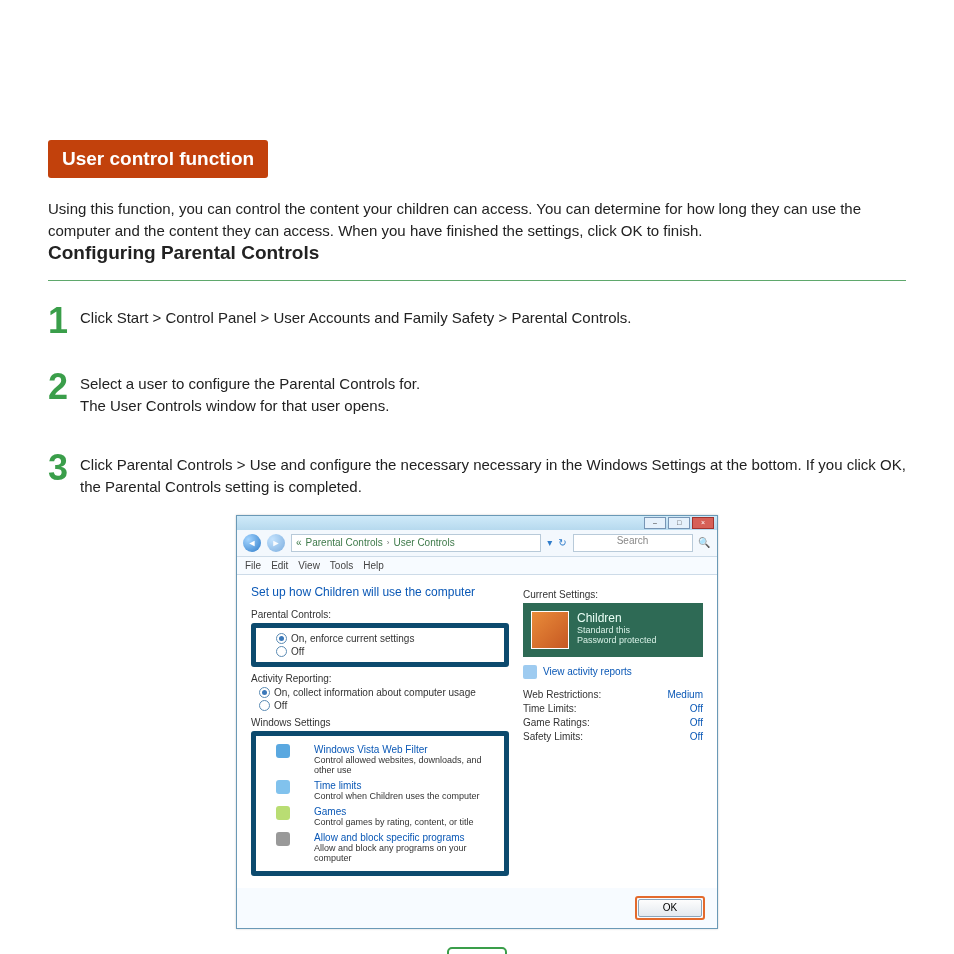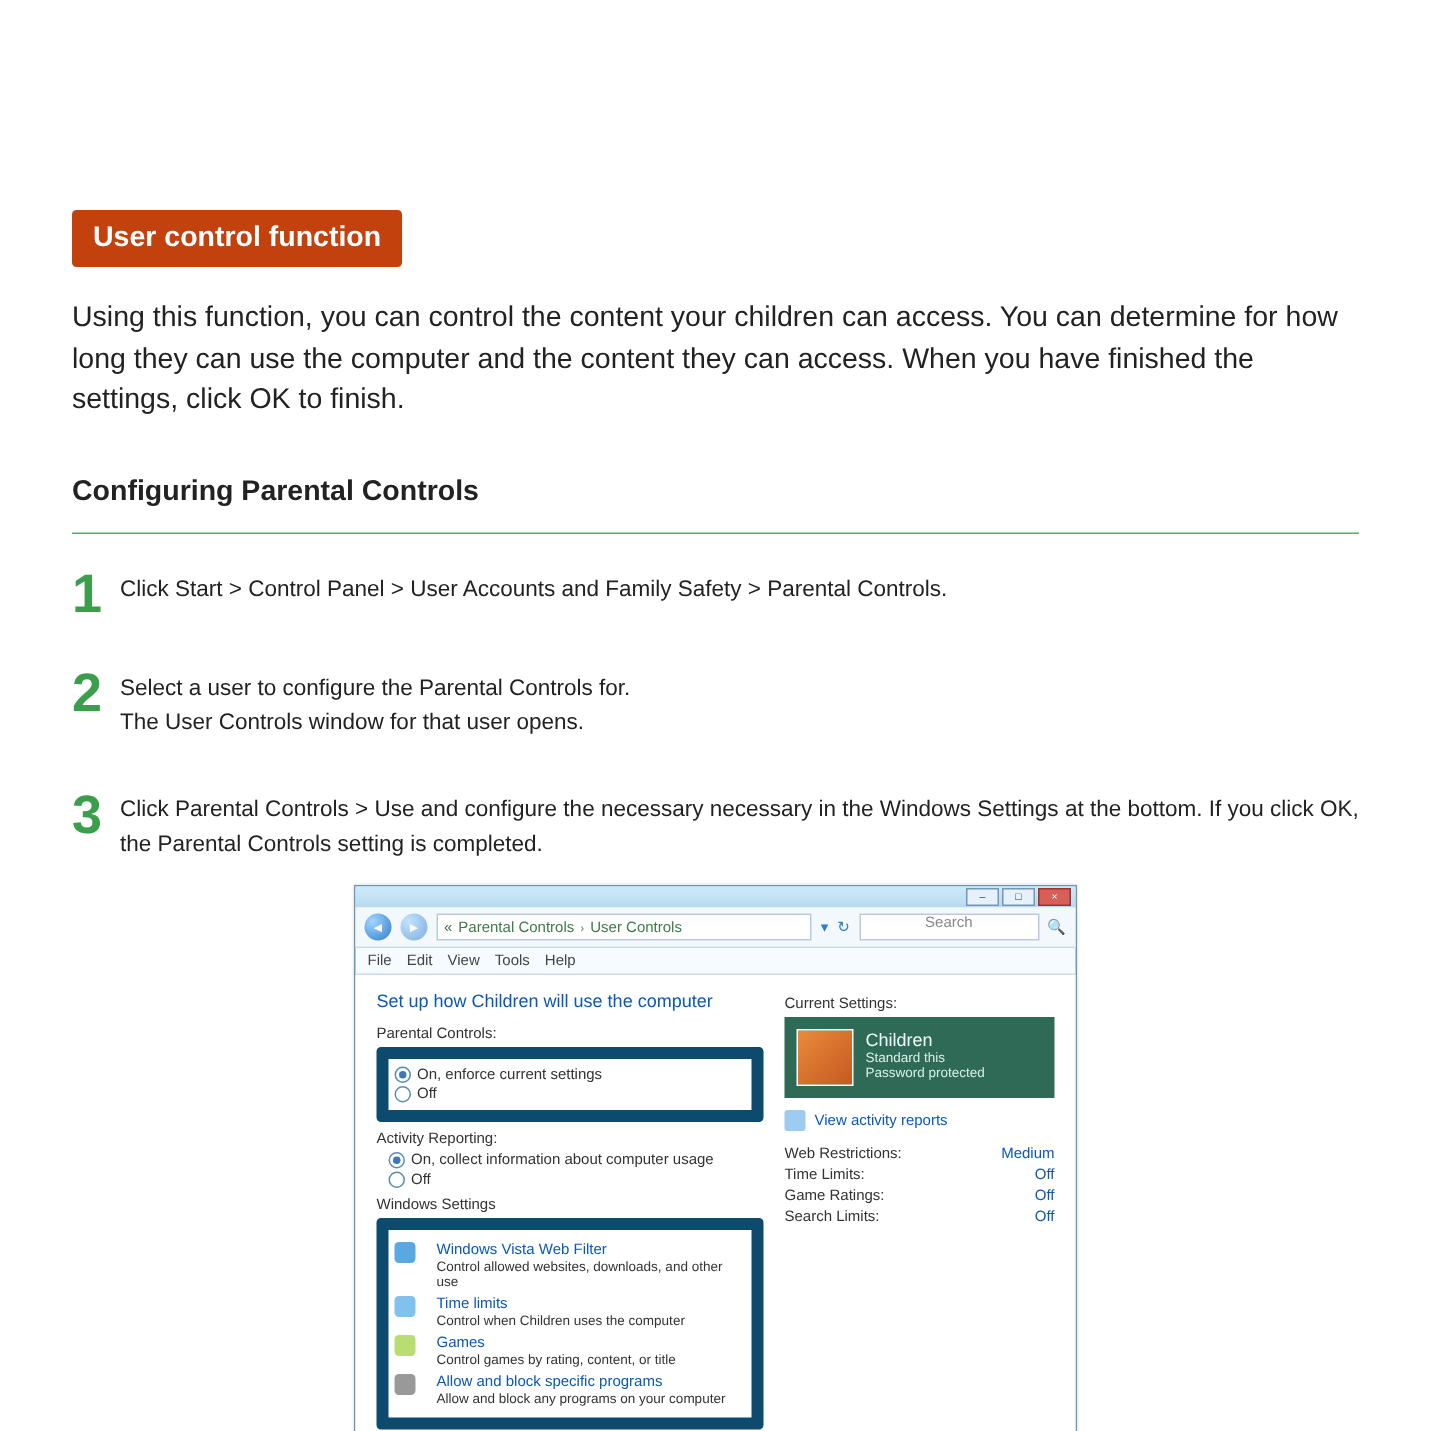--- a/index.html
+++ b/index.html
@@ -18,23 +18,22 @@
     display: inline-block;
     background: #c2410c;
     color: #fff;
     font-size: 19px;
     font-weight: bold;
     padding: 8px 14px;
     border-radius: 3px;
     margin-bottom: 20px;
   }
   .intro {
-    font-size: 19px;
+    font-size: 15px;
     line-height: 1.45;
-    margin-bottom: 36px;
   }
   .sub-heading {
     font-size: 19px;
     font-weight: bold;
     margin-bottom: 16px;
   }
   .divider {
     height: 1px;
     background: #5fa86c;
     margin-bottom: 24px;
@@ -98,25 +97,25 @@
   .navcircle{width:18px;height:18px;border-radius:50%;background:radial-gradient(circle at 30% 30%,#a4d5ff,#2e7cca);display:flex;align-items:center;justify-content:center;color:#fff;font-size:9px;}
   .breadcrumb{flex:1;display:flex;align-items:center;border:1px solid #b8cad9;background:#fff;height:16px;padding:0 4px;color:#3e7a4a;gap:4px;}
   .breadcrumb .arrow{color:#777;font-size:8px;}
   .searchbox{width:110px;border:1px solid #b8cad9;background:#fff;height:16px;padding:0 4px;color:#888;text-align:center;}
   .shot-menu{display:flex;gap:10px;padding:3px 8px;border-bottom:1px solid #cddbe8;color:#444;}
   .shot-body{background:#fff;padding:10px 14px 12px 14px;display:flex;gap:14px;justify-content:center;}
   .leftcol{flex:1;}
   .rightcol{width:180px;}
   .heading{color:#0a58b6;font-size:12px;margin-bottom:10px;}
   .group-label{font-size:10px;color:#333;margin:4px 0 3px 0;}
-  .hl-box{border:8px solid #0c4a6e;border-radius:3px;padding:3px 4px;}
+  .hl-box{border:5px solid #0c4a6e;border-radius:3px;padding:3px 20px;}
   .radio-line{display:flex;align-items:center;gap:4px;margin:2px 0;}
   .radio{width:9px;height:9px;border:1px solid #5b8bb4;border-radius:50%;display:flex;align-items:center;justify-content:center;}
   .radio.checked::after{content:"";width:5px;height:5px;border-radius:50%;background:#3a78b9;}
-  .ws-item{display:flex;gap:14px;align-items:flex-start;margin:5px 0;}
+  .ws-item{display:flex;gap:24px;align-items:flex-start;margin:5px 0;}
   .ws-icon{width:14px;height:14px;flex-shrink:0;border-radius:3px;}
   .ws-link{color:#0a58b6;}
   .ws-desc{color:#333;font-size:9px;}
   .usercard{display:flex;gap:8px;background:#2e6a55;padding:8px;color:#eafff6;}
   .avatar{width:36px;height:36px;background:linear-gradient(135deg,#e98c3a,#c65822);border:1px solid #fff;}
   .viewrep{display:flex;align-items:center;gap:6px;color:#0a58b6;margin:8px 0 10px 0;}
   .viewrep .ico{width:14px;height:14px;background:#9ecbf0;border-radius:2px;}
   .setting-row{display:flex;justify-content:space-between;margin:3px 0;}
   .setting-row .val{color:#0a58b6;}
   .shot-footer{display:flex;justify-content:flex-end;padding:8px 12px;background:#f7fbff;}
@@ -281,21 +280,21 @@
             </div>
           <div class="setting-row">
               <span>Time Limits:</span>
               <span class="val">Off</span>
             </div>
           <div class="setting-row">
               <span>Game Ratings:</span>
               <span class="val">Off</span>
             </div>
           <div class="setting-row">
-              <span>Search Limits:</span>
+              <span>Safety Limits:</span>
               <span class="val">Off</span>
             </div>
         </div>
       </div>
 
       <div class="shot-footer">
         <div class="okbtn">
           <button>OK</button>
         </div>
       </div>

